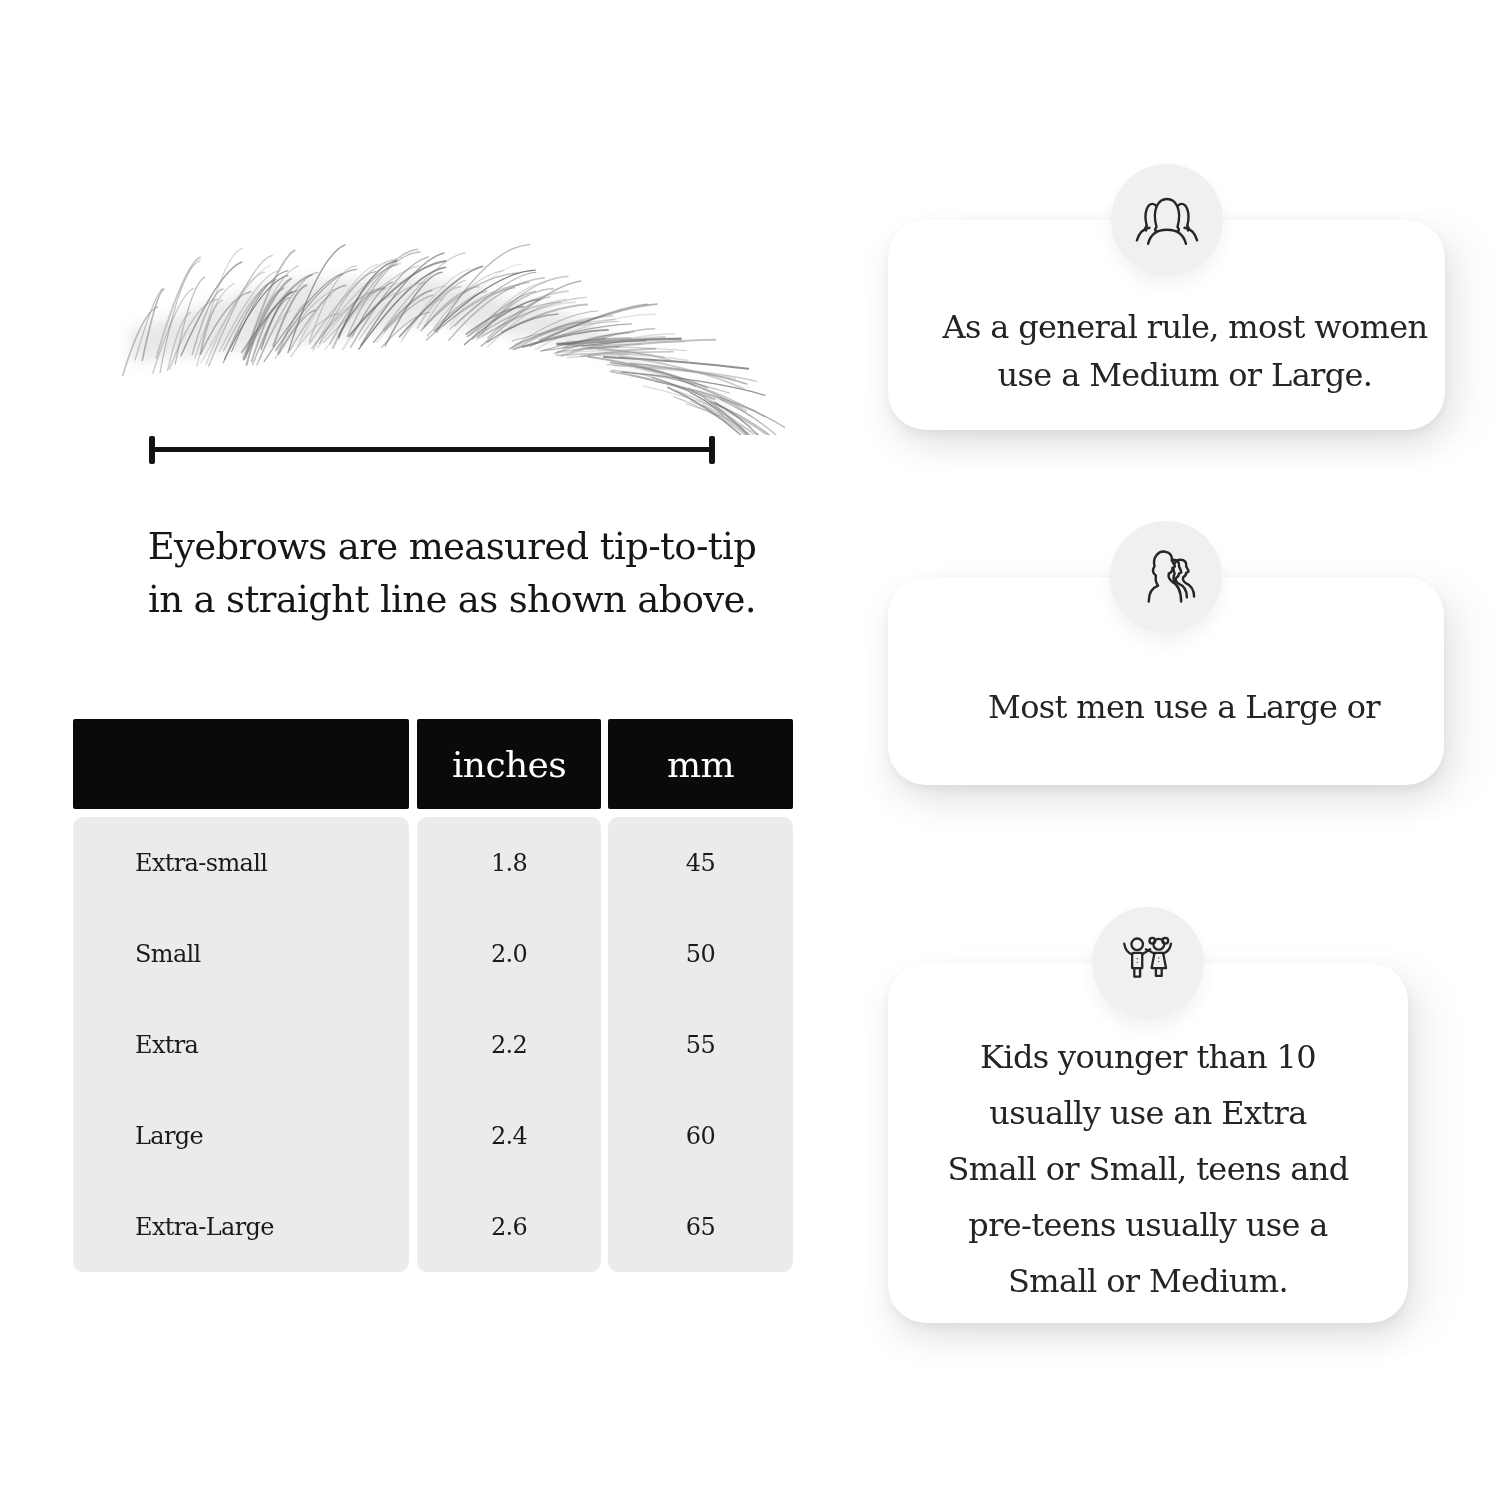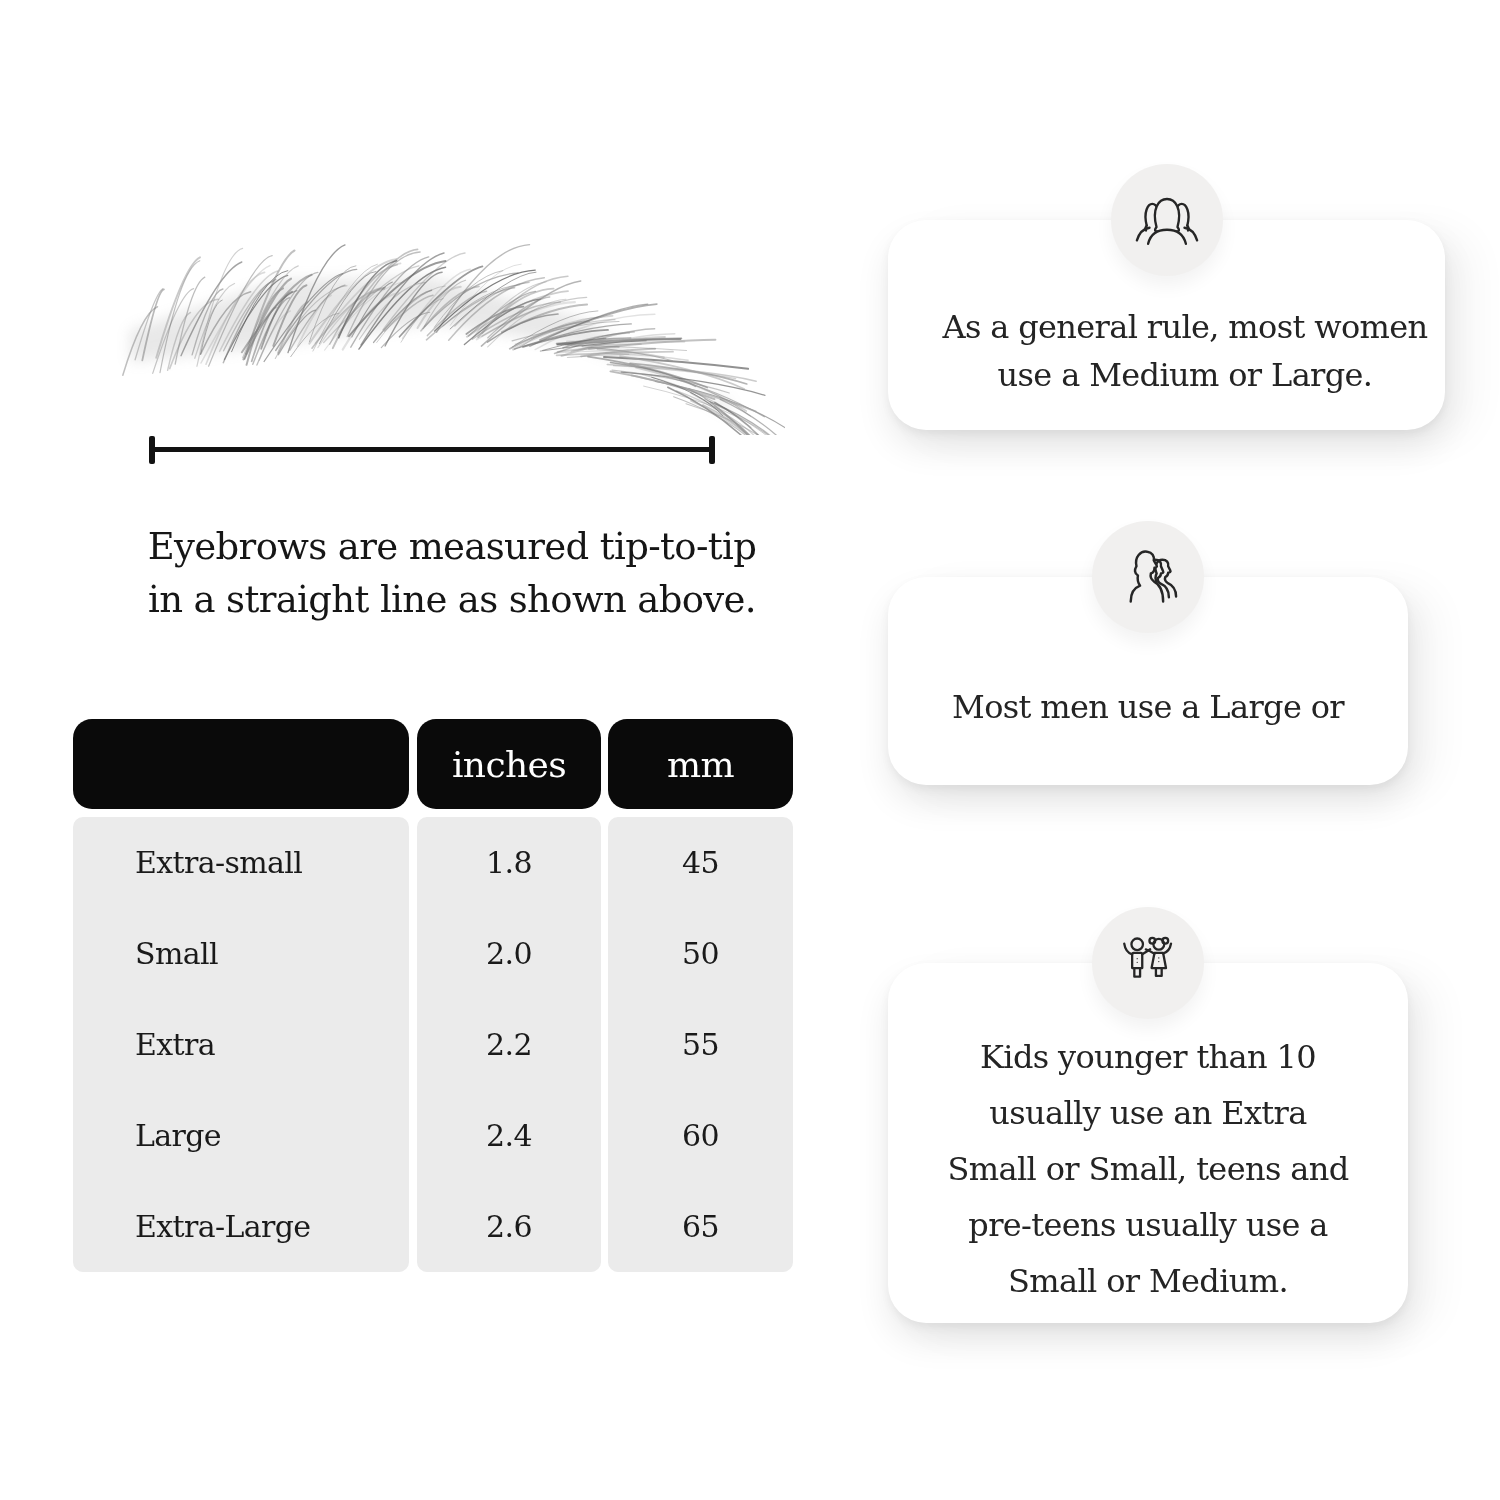--- a/index.html
+++ b/index.html
@@ -15,43 +15,43 @@
   .measure-line .cap{position:absolute;top:0;width:6px;height:28px;background:#121212;border-radius:2px;}
   .measure-line .cap.left{left:0;}
   .measure-line .cap.right{right:0;}
   .caption{position:absolute;left:118px;top:520px;width:624px;text-align:center;
     font-size:37px;line-height:53px;color:#161616;margin-left:22px;}
   .caption .cap-line{white-space:nowrap;}
   
   .size-table{position:absolute;left:73px;top:719px;width:720px;height:553px;}
   .size-col{position:absolute;top:0;height:553px;}
   .size-col .th{
-    height:90px;background:#0a0a0a;border-radius:19px;color:#ffffff;
+    height:90px;background:#0a0a0a;border-radius:2px;color:#ffffff;
     display:flex;align-items:center;justify-content:center;font-size:36px;
   }
   .size-col .tbody{
     margin-top:8px;height:455px;background:#ebebeb;border-radius:10px;
     display:flex;flex-direction:column;
   }
   .size-col .cell{
     flex:1;display:flex;align-items:center;justify-content:center;
-    font-size:30px;color:#1a1a1a;
+    font-size:24px;color:#1a1a1a;
   }
   .col-labels{left:0;width:336px;}
   .col-labels .cell{justify-content:flex-start;padding-left:62px;}
   .col-inches{left:344px;width:184px;}
   .col-mm{left:535px;width:185px;}
   
   .info-card{
     position:absolute;left:888px;width:520px;background:#ffffff;border-radius:38px;
     box-shadow:0 18px 34px rgba(0,0,0,0.085),0 4px 10px rgba(0,0,0,0.05),28px 10px 40px rgba(0,0,0,0.045);
     display:flex;flex-direction:column;justify-content:center;align-items:center;
   }
   #card-women{top:220px;height:210px;padding-top:0;padding-left:37px;}
-  #card-men{top:577px;height:208px;}
+  #card-men{top:577px;height:208px;padding-left:36px;}
   #card-kids{top:963px;height:360px;}
   .info-card .card-body{
     display:flex;flex-direction:column;align-items:center;justify-content:center;
     padding-top:52px;width:100%;
   }
   .card-line{font-size:32px;line-height:48px;white-space:nowrap;color:#242424;text-align:center;}
   #card-kids .card-line{line-height:56px;}
   .icon-circle{
     position:absolute;left:50%;top:-56px;margin-left:-56px;width:112px;height:112px;
     border-radius:50%;background:#f1f0ef;box-shadow:0 10px 18px rgba(0,0,0,0.05);

